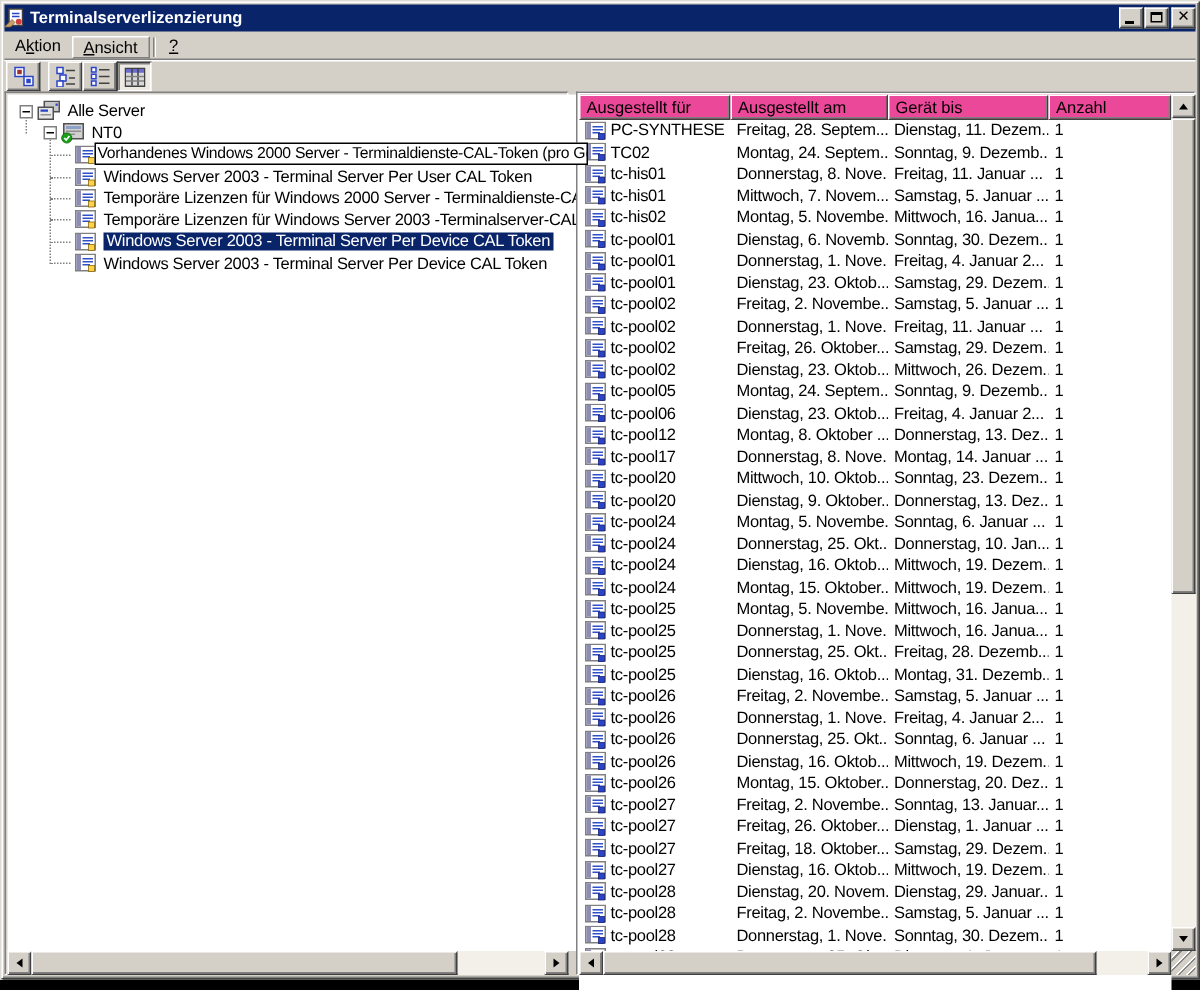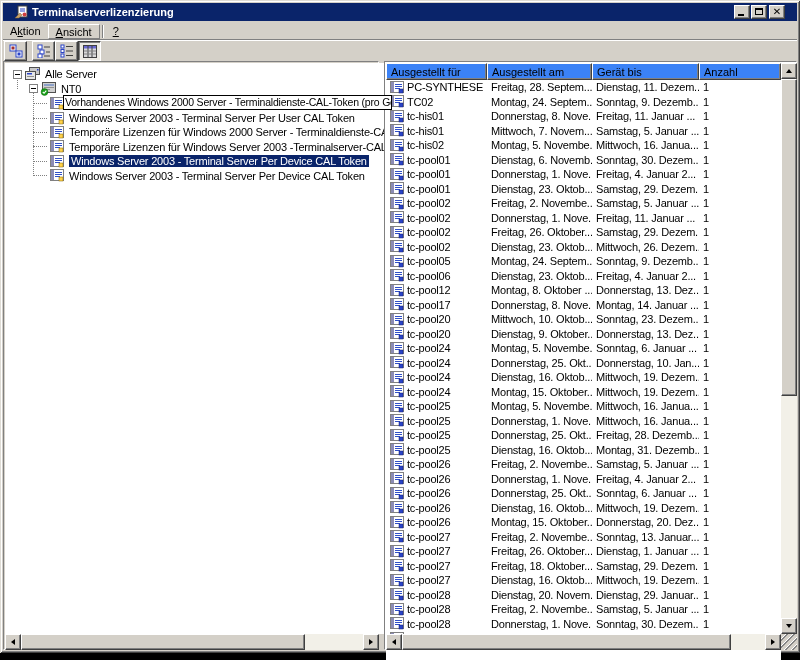--- a/index.html
+++ b/index.html
@@ -2,21 +2,21 @@
 <html><head>
 <meta charset="utf-8">
 <style>
   html,body{margin:0;padding:0;width:800px;height:660px;overflow:hidden;background:#000;
     font-family:"Liberation Sans","DejaVu Sans",sans-serif;}
   *{box-sizing:border-box;}
   .window{position:absolute;left:0;top:0;width:800px;height:653px;background:#D4D0C8;
     box-shadow:inset 1px 1px 0 #DFDCD5, inset -1px -1px 0 #404040, inset 2px 2px 0 #fff, inset -2px -2px 0 #808080;}
   
   .titlebar{position:absolute;left:3px;top:3px;width:794px;height:18px;background:#0A246A;
-    display:flex;align-items:center;padding:0 12px;}
+    display:flex;align-items:center;padding:0 0;}
   .title-text{color:#fff;font-size:11px;font-weight:bold;margin-left:3px;white-space:nowrap;flex:1;}
   .winbtn{width:16px;height:14px;background:#D4D0C8;border:1px solid;border-color:#fff #404040 #404040 #fff;
     box-shadow:inset -1px -1px 0 #808080;position:relative;margin-left:0;}
   .winbtn + .winbtn{margin-left:1px;}
   .winbtn.close{margin-left:2px;}
   .glyph-min{position:absolute;left:3px;bottom:2px;width:6px;height:2px;background:#000;}
   .glyph-max{position:absolute;left:3px;top:2px;width:8px;height:7px;border:1px solid #000;border-top-width:2px;}
   .glyph-close{position:absolute;left:0;top:-1px;width:14px;text-align:center;font-size:10px;font-weight:bold;color:#000;line-height:14px;}
   
   .menubar{position:absolute;left:3px;top:23px;width:794px;height:16px;display:flex;align-items:center;font-size:11px;}
@@ -43,21 +43,21 @@
   .minusbox::after{content:"";position:absolute;left:1px;top:3px;width:5px;height:1px;background:#000;}
   .tree-label{margin-left:4px;letter-spacing:-0.2px;}
   .tree-label.selected{background:#0A246A;color:#fff;padding:0 2px;}
   .dot-v{position:absolute;border-left:1px dotted #808080;width:0;}
   .stub{width:14px;height:1px;border-top:1px dotted #808080;flex:none;margin-right:1px;}
   .ticon{flex:none;margin-left:2px;}
   .focus-overlay{position:absolute;left:63px;top:95px;width:329px;height:15px;background:#fff;border:1px solid #000;
     z-index:10;font-size:10.5px;line-height:13px;padding:0 1px;white-space:nowrap;overflow:hidden;letter-spacing:-0.2px;}
   
   .lheader{position:absolute;left:1px;top:1px;width:395px;height:17px;display:flex;background:#D4D0C8;}
-  .hcell{height:17px;font-size:11px;padding:2px 0 0 4px;background:#3b82f6;border:1px solid;
+  .hcell{height:17px;font-size:11px;padding:2px 0 0 4px;background:#ec4899;border:1px solid;
     border-color:#fff #404040 #404040 #fff;box-shadow:inset -1px -1px 0 #808080;
     white-space:nowrap;overflow:hidden;}
   .rows{position:absolute;left:1px;top:18px;width:395px;height:652px;overflow:hidden;background:#fff;}
   .lrow{height:14.5px;display:flex;align-items:center;font-size:11px;}
   .cell{height:14.5px;display:flex;align-items:center;white-space:nowrap;overflow:hidden;flex:none;letter-spacing:-0.2px;}
   .c0{width:101px;padding-left:2px;}
   .c1{width:105px;padding-left:4px;}
   .c2{width:107px;padding-left:4px;}
   .c3{width:82px;padding-left:4px;}
   .c0 .cell-text{margin-left:2px;}

